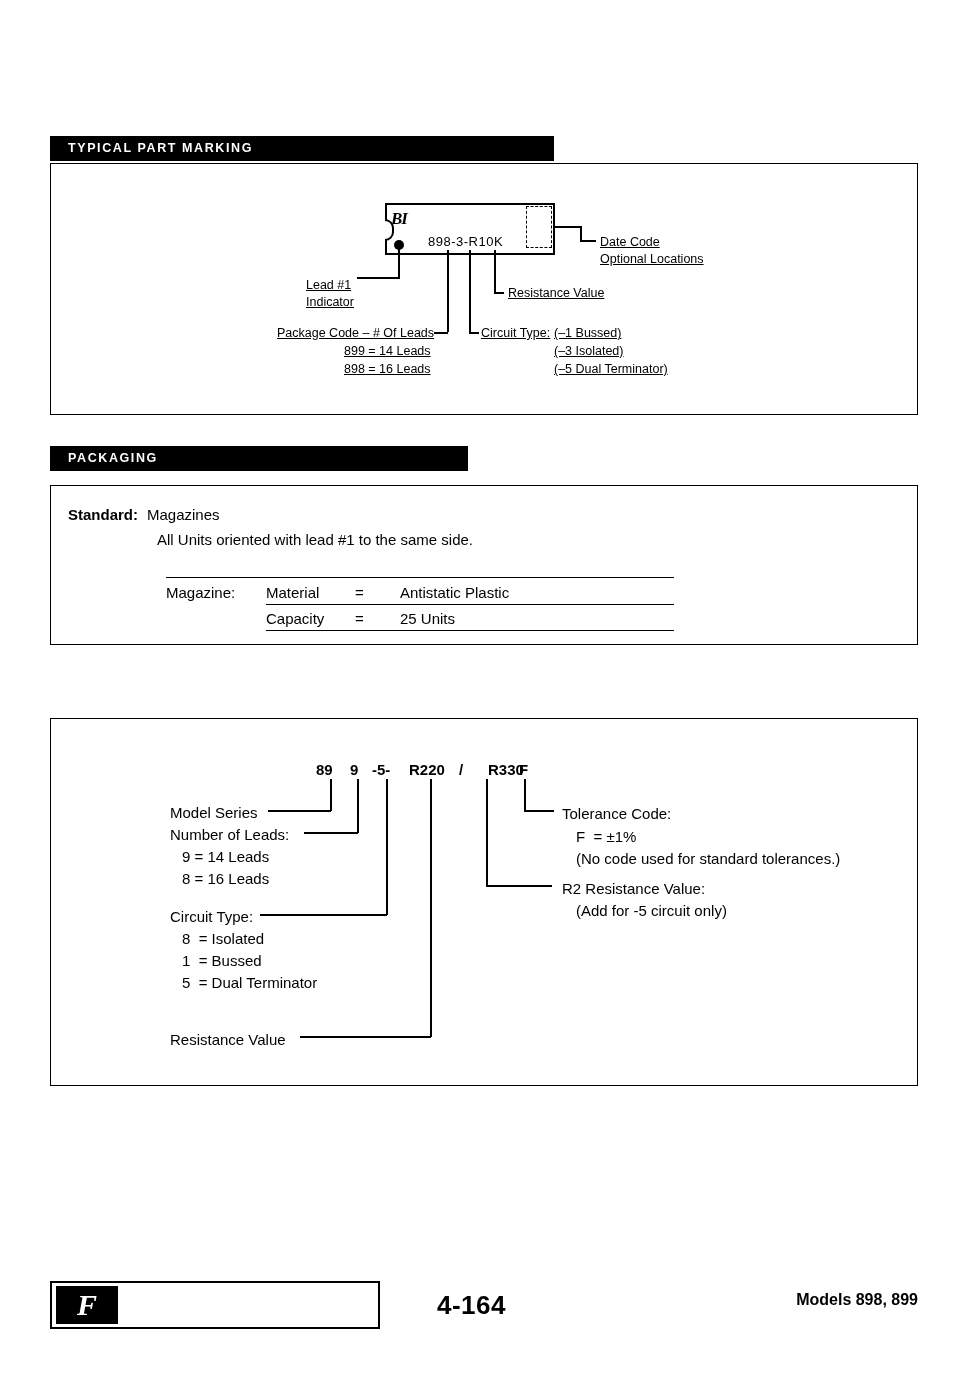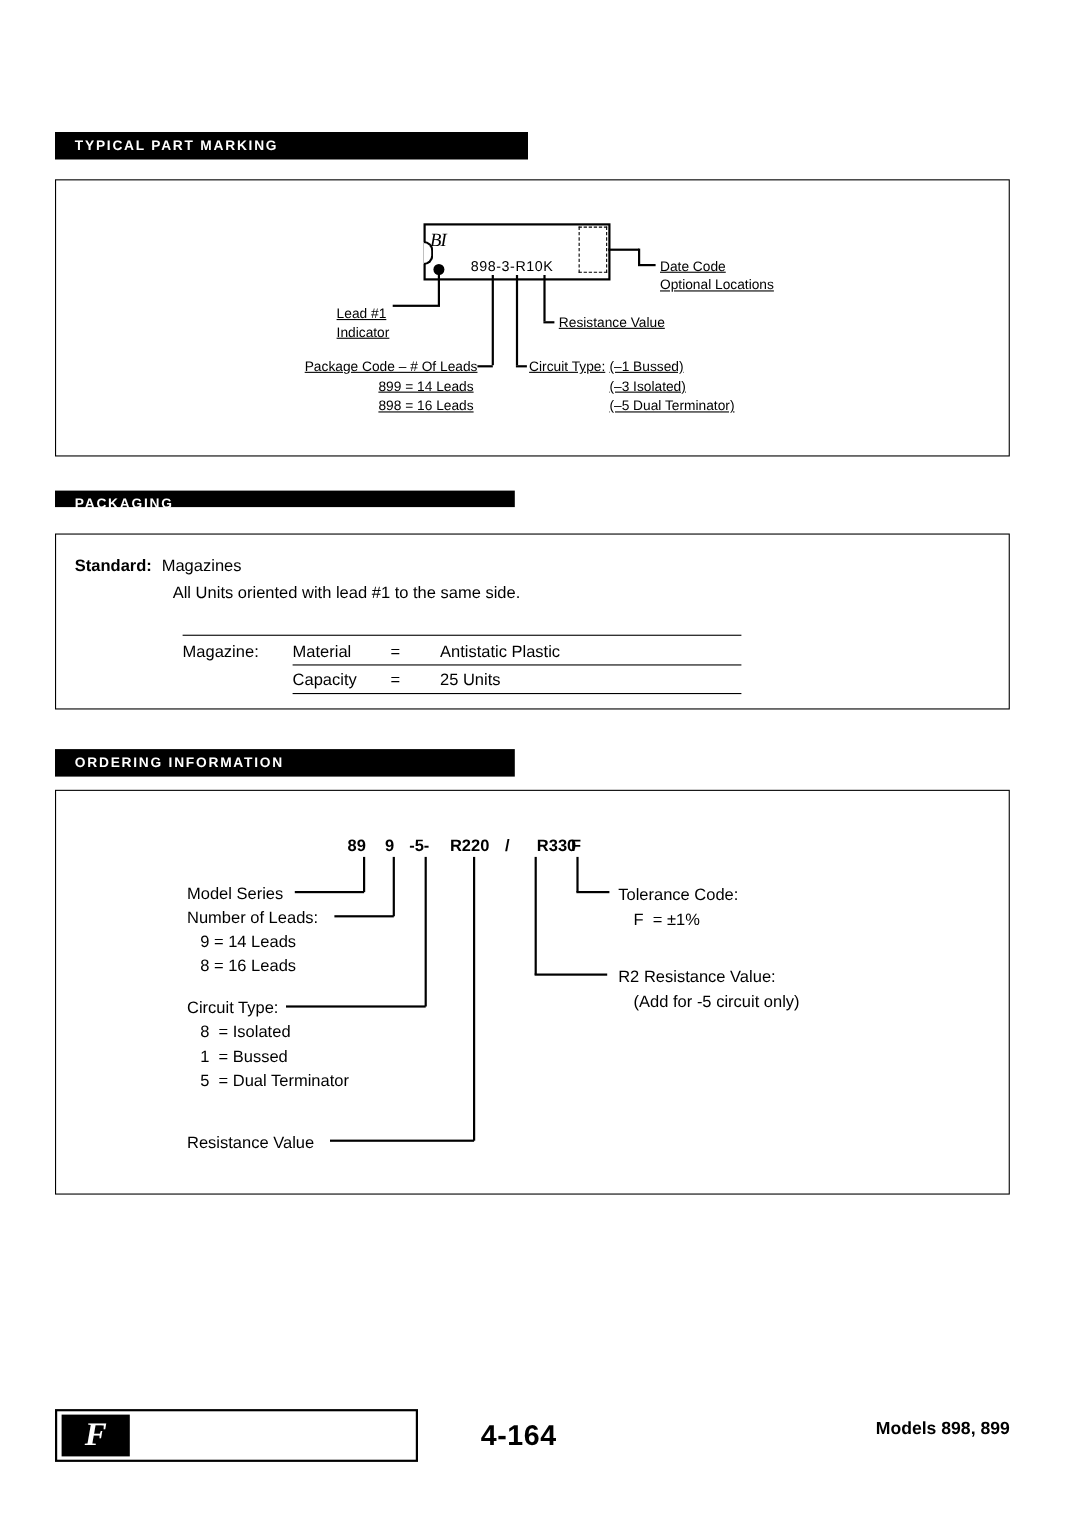--- a/index.html
+++ b/index.html
@@ -76,21 +76,21 @@
     height: 10px;
     border-radius: 50%;
     background: #000;
   }
   .pm-logo {
     position: absolute;
     left: 391px;
     top: 209px;
     font-family: "Liberation Serif", serif;
     font-style: italic;
-    font-weight: normal;
+    font-weight: bold;
     font-size: 17px;
     letter-spacing: -1px;
   }
   .pm-part {
     position: absolute;
     left: 428px;
     top: 234px;
     font-size: 13px;
     letter-spacing: 0.5px;
   }
@@ -227,21 +227,21 @@
     top: 1291px;
     font-size: 16px;
     font-weight: bold;
   }
 </style>
 </head>
 <body>
 
 <div class="page">
 
-  <div class="section-bar" style="left:50px; top:120px; width:430px; height:25px;">TYPICAL PART MARKING</div>
+  <div class="section-bar" style="left:50px; top:136px; width:504px; height:25px;">TYPICAL PART MARKING</div>
 
   <div class="box" style="left:50px; top:163px; width:868px; height:252px;"></div>
 
   <div class="pm-body">
     <div class="pm-body-notch"></div>
   </div>
   <div class="pm-dot"></div>
   <div class="pm-logo">BI</div>
   <div class="pm-part">898-3-R10K</div>
   <div class="pm-dash-box"></div>
@@ -268,21 +268,21 @@
   <div class="lead lead-h" style="left:434px; top:332px; width:14px;"></div>
   <div class="pm-label" style="left:277px; top:325px;">Package Code – # Of Leads</div>
   <div class="pm-label" style="left:344px; top:343px;">899 = 14 Leads</div>
   <div class="pm-label" style="left:344px; top:361px;text-align:center;">898 = 16 Leads</div>
 
   <div class="lead lead-h" style="left:357px; top:277px; width:43px;"></div>
   <div class="lead lead-v" style="left:398px; top:246px; height:32px;"></div>
   <div class="pm-label" style="left:306px; top:277px;">Lead #1</div>
   <div class="pm-label" style="left:306px; top:294px;">Indicator</div>
 
-  <div class="section-bar" style="left:50px; top:446px; width:418px; height:15px;">PACKAGING</div>
+  <div class="section-bar" style="left:50px; top:446px; width:418px; height:25px;">PACKAGING</div>
 
   <div class="box" style="left:50px; top:485px; width:868px; height:160px;"></div>
 
   <div class="pk-standard-label">Standard:</div>
   <div class="pk-standard-val">Magazines</div>
   <div class="pk-note">All Units oriented with lead #1 to the same side.</div>
 
   <div class="pk-mag-label">Magazine:</div>
 
   <div class="rule" style="left:166px; top:577px; width:508px;"></div>
@@ -290,21 +290,20 @@
   <div class="rule" style="left:266px; top:630px; width:408px;"></div>
 
   <div class="pk-cell" style="left:266px; top:584px;">Material</div>
   <div class="pk-cell" style="left:355px; top:584px;">=</div>
   <div class="pk-cell" style="left:400px; top:584px;">Antistatic Plastic</div>
 
   <div class="pk-cell" style="left:266px; top:610px;">Capacity</div>
   <div class="pk-cell" style="left:355px; top:610px;">=</div>
   <div class="pk-cell" style="left:400px; top:610px;">25 Units</div>
 
-  <div class="section-bar" style="left:50px; top:681px; width:418px; height:25px;">ORDERING INFORMATION</div>
 
   <div class="box" style="left:50px; top:718px; width:868px; height:368px;"></div>
 
   <div class="oi-code" style="left:316px;">89</div>
   <div class="oi-code" style="left:350px;">9</div>
   <div class="oi-code" style="left:372px;">-5-</div>
   <div class="oi-code" style="left:409px;">R220</div>
   <div class="oi-code" style="left:459px;">/</div>
   <div class="oi-code" style="left:456px;margin-left:32px;">R330</div>
   <div class="oi-code" style="left:519px;">F</div>
@@ -327,20 +326,21 @@
   <div class="oi-text" style="left:182px; top:972px;">5  = Dual Terminator</div>
 
   <div class="lead lead-v" style="left:430px; top:779px; height:258px;"></div>
   <div class="lead lead-h" style="left:300px; top:1036px; width:131px;"></div>
   <div class="oi-text" style="left:170px; top:1029px;">Resistance Value</div>
 
   <div class="lead lead-v" style="left:524px; top:779px; height:32px;"></div>
   <div class="lead lead-h" style="left:524px; top:810px; width:30px;"></div>
   <div class="oi-text" style="left:562px; top:803px;">Tolerance Code:</div>
   <div class="oi-text" style="left:576px; top:826px;">F  = ±1%</div>
+  <div class="oi-text" style="left:576px; top:848px;">(No code used for standard tolerances.)</div>
 
   <div class="lead lead-v" style="left:486px; top:779px; height:107px;"></div>
   <div class="lead lead-h" style="left:486px; top:885px; width:66px;"></div>
   <div class="oi-text" style="left:562px; top:878px;">R2 Resistance Value:</div>
   <div class="oi-text" style="left:576px; top:900px;">(Add for -5 circuit only)</div>
 
   <div class="footer-logo-box"></div>
   <div class="footer-f">F</div>
   <div class="footer-page">4-164</div>
   <div class="footer-models">Models 898, 899</div>

